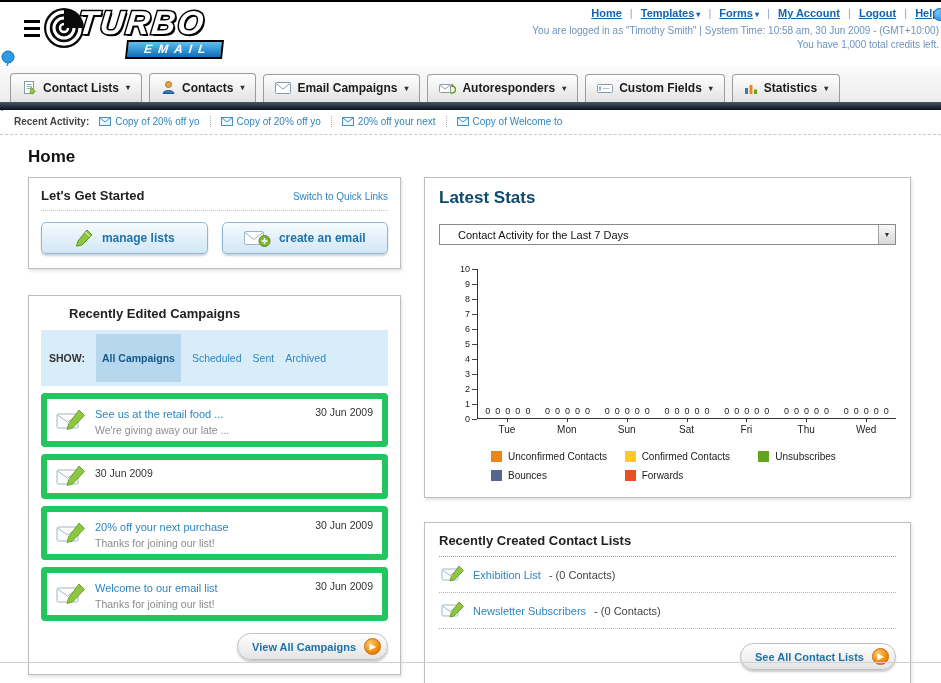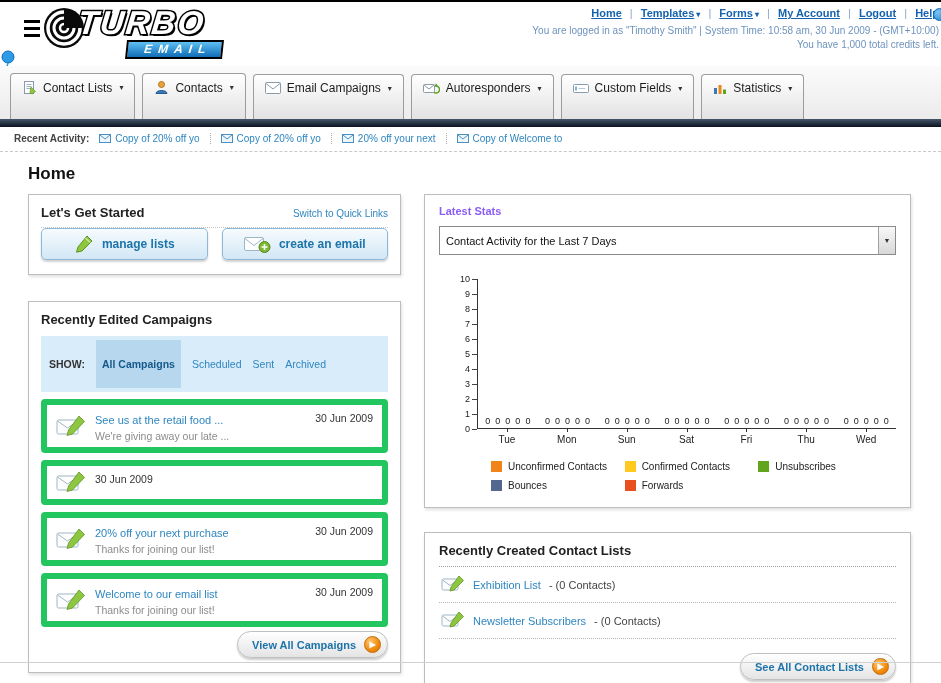--- a/index.html
+++ b/index.html
@@ -21,21 +21,21 @@
   .top-links { font-size: 11px; font-weight: bold; }
   .top-links a { color: #1563ae; text-decoration: underline; cursor: pointer; }
   .top-links .sep { color: #8aa8c8; margin: 0 5px; font-weight: normal; }
   .caret { font-size: 8px; color: #1563ae; margin-left: 2px; text-decoration: none; display: inline-block; }
   .login-info { margin-top: 6px; font-size: 10px; color: #6d93bd; }
   .credits-info { margin-top: 3px; font-size: 10px; color: #6d93bd; }
 
   
   .navbar { position: relative; background: linear-gradient(#fbfbfb, #e9e9e9); padding: 7px 10px 0; }
   .nav-tabs { display: flex; gap: 7px; align-items: flex-end; }
-  .nav-tab { display: flex; align-items: center; gap: 6px; background: linear-gradient(#ffffff, #e2e2e2); border: 1px solid #9c9c9c; border-bottom: none; border-radius: 4px 4px 0 0; padding: 6px 11px 24px; font-size: 12px; font-weight: normal; color: #1c1c1c; cursor: pointer; justify-content: space-between; }
+  .nav-tab { display: flex; align-items: center; gap: 6px; background: linear-gradient(#ffffff, #e2e2e2); border: 1px solid #9c9c9c; border-bottom: none; border-radius: 4px 4px 0 0; padding: 6px 11px 7px; font-size: 12px; font-weight: bold; color: #1c1c1c; cursor: pointer; justify-content: space-between; }
   .tab-caret { font-size: 8px; color: #333; margin-left: 1px; }
   .nav-strip { height: 8px; background: linear-gradient(#46566a, #0a121e); margin: 0 -10px; }
 
   
   .activity-bar { display: flex; align-items: center; gap: 10px; padding: 6px 14px 7px; font-size: 10px; color: #333; border-bottom: 1px dashed #c9c9c9; background: #fff; }
   .activity-label { font-weight: bold; color: #444; }
   .activity-item { display: flex; align-items: center; gap: 4px; padding-right: 10px; border-right: 1px dotted #aaa; cursor: pointer; }
   .activity-item:last-child { border-right: none; }
   .activity-link { color: #2f86c0; }
 
@@ -44,44 +44,44 @@
   .content { display: flex; padding: 0 30px 0 28px; gap: 23px; align-items: flex-start; }
   .left-col { width: 373px; flex: none; }
   .right-col { flex: 1; }
   .panel { background: #fff; border: 1px solid #bdbdbd; box-shadow: 1px 2px 3px rgba(0,0,0,0.12); }
 
   
   .gs-panel { padding: 10px 12px 14px; }
   .gs-header { display: flex; justify-content: space-between; align-items: baseline; padding-bottom: 7px; border-bottom: 1px dotted #c4c4c4; }
   .gs-title { font-size: 13px; font-weight: bold; color: #222; }
   .gs-switch { font-size: 10px; color: #2f86c0; cursor: pointer; }
-  .gs-buttons { display: flex; gap: 14px; }
+  .gs-buttons { display: flex; gap: 14px; margin-top: 11px; }
   .gs-btn { flex: 1; display: flex; align-items: center; justify-content: center; gap: 8px; height: 32px; border: 1px solid #8fb8d8; border-radius: 5px; background: linear-gradient(#f6fbfe, #d2e7f5); font-size: 12px; font-weight: bold; color: #1c74aa; cursor: pointer; box-shadow: 0 2px 2px rgba(0,0,0,0.18); font-family: inherit; }
 
   
   .camp-panel { margin-top: 26px; padding: 10px 12px 14px; }
-  .camp-title { font-size: 13px; font-weight: bold; color: #222; }
+  .camp-title { font-size: 13px; font-weight: bold; color: #222; margin-left: 28px; }
   .filter-bar { margin-top: 9px; background: #d9ecfa; padding: 4px 8px; display: flex; align-items: center; gap: 11px; font-size: 10.5px; }
   .filter-show { font-weight: bold; color: #333; }
   .filter-link { color: #2f86c0; cursor: pointer; }
   .filter-link.active { background: #b7d7ef; padding: 18px 6px; font-weight: bold; color: #14598a; }
   .camp-item { margin-top: 7px; border: 6px solid #22c55e; border-radius: 4px; padding: 5px 9px; display: flex; align-items: center; cursor: pointer; background: #fff; }
   .camp-icon { flex: none; margin-right: 9px; }
   .camp-text { flex: 1; }
   .camp-link { font-size: 11px; color: #2f86c0; }
   .camp-sub { font-size: 10.5px; color: #8c8c8c; margin-top: 2px; }
   .camp-date { font-size: 10.5px; color: #333; align-self: flex-start; margin-top: 2px; }
-  .panel-action { display: flex; justify-content: flex-end; margin-top: 4px; }
+  .panel-action { display: flex; justify-content: flex-end; margin-top: 12px; }
   .pill-btn { display: flex; align-items: center; gap: 8px; border: 1px solid #bfbfbf; border-radius: 14px; background: linear-gradient(#ffffff, #e4e4e4); padding: 4px 6px 4px 14px; font-size: 11px; font-weight: bold; color: #1c74aa; cursor: pointer; box-shadow: 0 2px 2px rgba(0,0,0,0.2); font-family: inherit; }
   .arrow-circle { width: 17px; height: 17px; border-radius: 50%; background: radial-gradient(circle at 35% 30%, #ffc76a, #f08a0c 60%, #d97406); border: 1px solid #c46a08; color: #fff; font-size: 8px; display: flex; align-items: center; justify-content: center; }
 
   
   .stats-panel { padding: 10px 14px 16px; }
-  .stats-title { font-size: 11px; font-weight: bold; color: #8b5cf6; }
-  .select { margin-top: 9px; height: 29px; border: 1px solid #8a8a8a; display: flex; align-items: center; justify-content: space-between; padding-left: 6px; font-size: 11px; color: #111; cursor: pointer; background: #fff; }
+  .stats-title { font-size: 17px; font-weight: bold; color: #0c4a6e; }
+  .select { margin-top: 16px; height: 21px; border: 1px solid #8a8a8a; display: flex; align-items: center; justify-content: space-between; padding-left: 18px; font-size: 11px; color: #111; cursor: pointer; background: #fff; }
   .select-arrow { width: 17px; height: 100%; border-left: 1px solid #a0a0a0; background: linear-gradient(#f8f8f8, #d8d8d8); display: flex; align-items: center; justify-content: center; font-size: 7px; color: #333; }
   .chart { margin-top: 24px; padding-left: 12px; }
   .chart-inner { display: flex; }
   .chart-y-axis { width: 26px; height: 150px; display: flex; flex-direction: column; justify-content: space-between; align-items: flex-end; }
   .ytick { height: 0; display: flex; align-items: center; font-size: 9px; color: #222; }
   .ytick::after { content: ""; width: 5px; height: 1px; background: #444; margin-left: 2px; }
   .chart-plot { position: relative; flex: 1; height: 150px; border-left: 1px solid #333; border-bottom: 1px solid #333; }
   .chart-zeros { position: absolute; left: 0; right: 0; bottom: 2px; display: flex; }
   .zero-group { flex: 1; display: flex; justify-content: center; gap: 5px; font-size: 9px; color: #222; }
   .chart-x-axis { display: flex; margin-left: 26px; }

